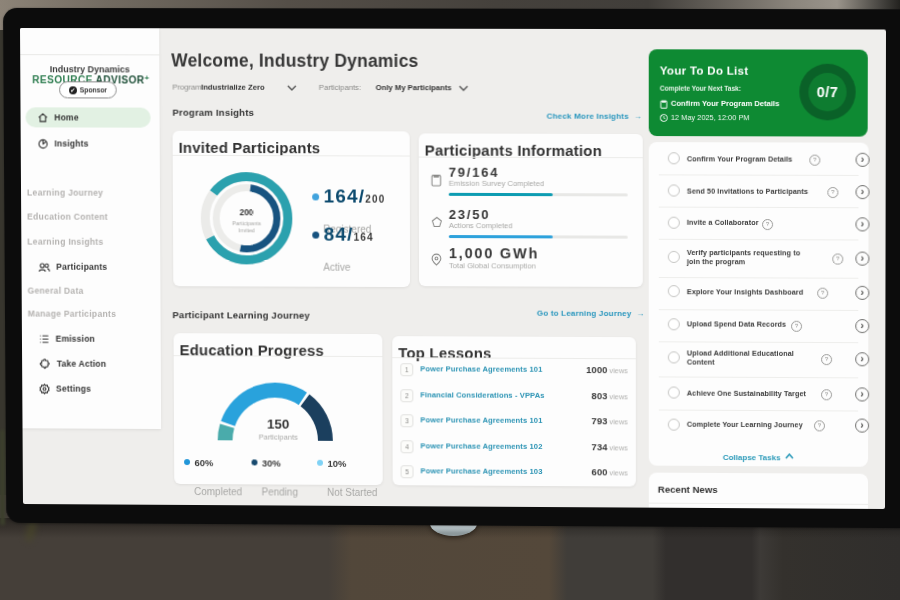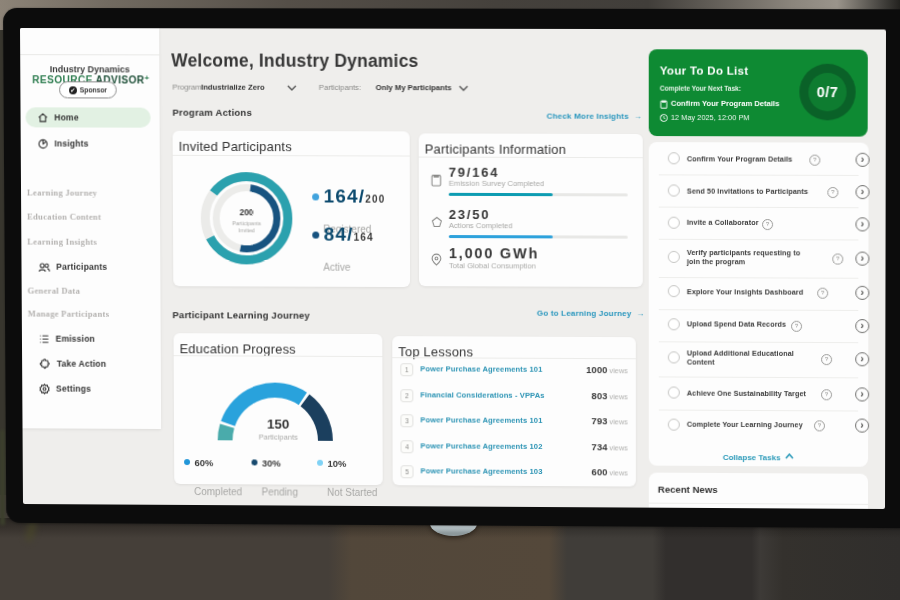--- a/index.html
+++ b/index.html
@@ -17,30 +17,30 @@
 #logo{position:absolute;left:12px;top:9px;font-weight:bold;font-size:10.2px;letter-spacing:.4px;white-space:nowrap;margin-top:36px;}
 #logo .r{color:#2f7e51;} #logo .a{color:#1e4f38;} #logo .p{color:#2f7e51;font-size:8px;vertical-align:3px;letter-spacing:0;}
 .sdiv{position:absolute;left:0;width:140px;height:1px;background:#e9e9e7;}
 #orgname{position:absolute;left:0;top:36px;width:140px;text-align:center;font-size:9px;font-weight:bold;color:#3c3c3c;}
 #sponsor{position:absolute;left:39px;top:53px;width:56px;height:15px;border:1px solid #8f8f8f;border-radius:9px;background:#fff;display:flex;align-items:center;justify-content:center;gap:3px;}
 #sponsor .dot{width:8px;height:8px;border-radius:50%;background:#222;color:#fff;font-size:6px;line-height:8px;text-align:center;}
 #sponsor .t{font-size:6.8px;color:#333;font-weight:bold;}
 .nav{position:absolute;left:0;width:140px;height:20px;display:flex;align-items:center;}
 .nav svg{margin-left:17px;flex:0 0 auto;}
 .nav .t{margin-left:6px;font-size:8.6px;font-weight:bold;color:#333;letter-spacing:.2px;}
-.nav.sub .t{font-weight:bold;color:#b4b2b0;letter-spacing:.3px;font-family:Liberation Serif, serif;}
+.nav.sub .t{font-weight:bold;color:#b4b2b0;letter-spacing:.3px;}
 #homepill{position:absolute;left:5px;top:79px;width:126px;height:20px;background:#e2f1e3;border-radius:10px;}
 
 .h1{position:absolute;left:152px;top:22px;font-size:17.5px;font-weight:bold;color:#363636;letter-spacing:.2px;}
 .selrow{position:absolute;left:0;top:54px;width:866px;height:12px;font-size:7.7px;color:#8a8a88;}
 .selrow b{color:#333;}
 .sechead{position:absolute;font-size:9.6px;font-weight:bold;color:#343434;letter-spacing:.2px;}
 .tlink{position:absolute;font-size:8px;font-weight:bold;color:#2695bd;letter-spacing:.2px;}
 .card{position:absolute;background:#fdfdfd;border-radius:6px;box-shadow:0 1px 3px rgba(0,0,0,.07);}
-.ctitle{position:absolute;left:6px;top:8px;font-size:13px;font-weight:normal;color:#333;letter-spacing:.2px;}
+.ctitle{position:absolute;left:6px;top:8px;font-size:15px;font-weight:bold;color:#333;letter-spacing:.2px;}
 .cdiv{position:absolute;left:0;width:100%;height:1px;background:#ececea;}
 
 .leg{position:absolute;}
 .leg .big{font-size:19px;font-weight:bold;color:#0c4a6e;letter-spacing:1.2px;}
 .leg .small{font-size:10px;font-weight:bold;color:#3a3a3a;letter-spacing:1.2px;}
 .leg .lab{font-size:10px;color:#a8a8a6;margin-top:16px;}
 .dot{display:inline-block;border-radius:50%;}
 
 .pi-num{position:absolute;font-size:13px;font-weight:bold;color:#363636;letter-spacing:1.8px;}
 .pi-sub{position:absolute;font-size:7.6px;color:#a9a9a7;}
@@ -159,21 +159,21 @@
         <b style="position:absolute;left:182px;top:0;">Industrialize Zero</b>
         <svg style="position:absolute;left:268px;top:2px;" width="10" height="6" viewBox="0 0 10 6" fill="none" stroke="#555" stroke-width="1.4">
           <path d="M1 1 L5 5 L9 1"></path>
         </svg>
         <span style="position:absolute;left:300px;top:0;">Participants:</span>
         <b style="position:absolute;left:357px;top:0;">Only My Participants</b>
         <svg style="position:absolute;left:440px;top:2px;" width="10" height="6" viewBox="0 0 10 6" fill="none" stroke="#555" stroke-width="1.4">
           <path d="M1 1 L5 5 L9 1"></path>
         </svg>
       </div>
-  <div class="sechead" style="left:153px;top:78px;">Program Actions</div>
+  <div class="sechead" style="left:153px;top:78px;">Program Insights</div>
   <div class="tlink" style="left:528px;top:82px;">Check More Insights &nbsp;→</div>
 
   <div class="card" style="left:153px;top:102px;width:238px;height:155px;">
     <div class="ctitle">Invited Participants</div>
     <div class="cdiv" style="top:24px"></div>
     <svg width="96" height="96" viewBox="0 0 96 96" style="position:absolute;left:26px;top:39px;">
       <circle cx="48" cy="48" r="41.5" fill="none" stroke="#ebebe9" stroke-width="9"></circle>
       <circle cx="48" cy="48" r="41.5" fill="none" stroke="#2ba1ae" stroke-width="9" stroke-dasharray="213.7 47" stroke-dashoffset="38.5" transform="rotate(-90 48 48)"></circle>
       <circle cx="48" cy="48" r="30.5" fill="none" stroke="#ececea" stroke-width="7"></circle>
       <circle cx="48" cy="48" r="30.5" fill="none" stroke="#175380" stroke-width="7" stroke-dasharray="98 93.6" stroke-dashoffset="-4" transform="rotate(-90 48 48)"></circle>

